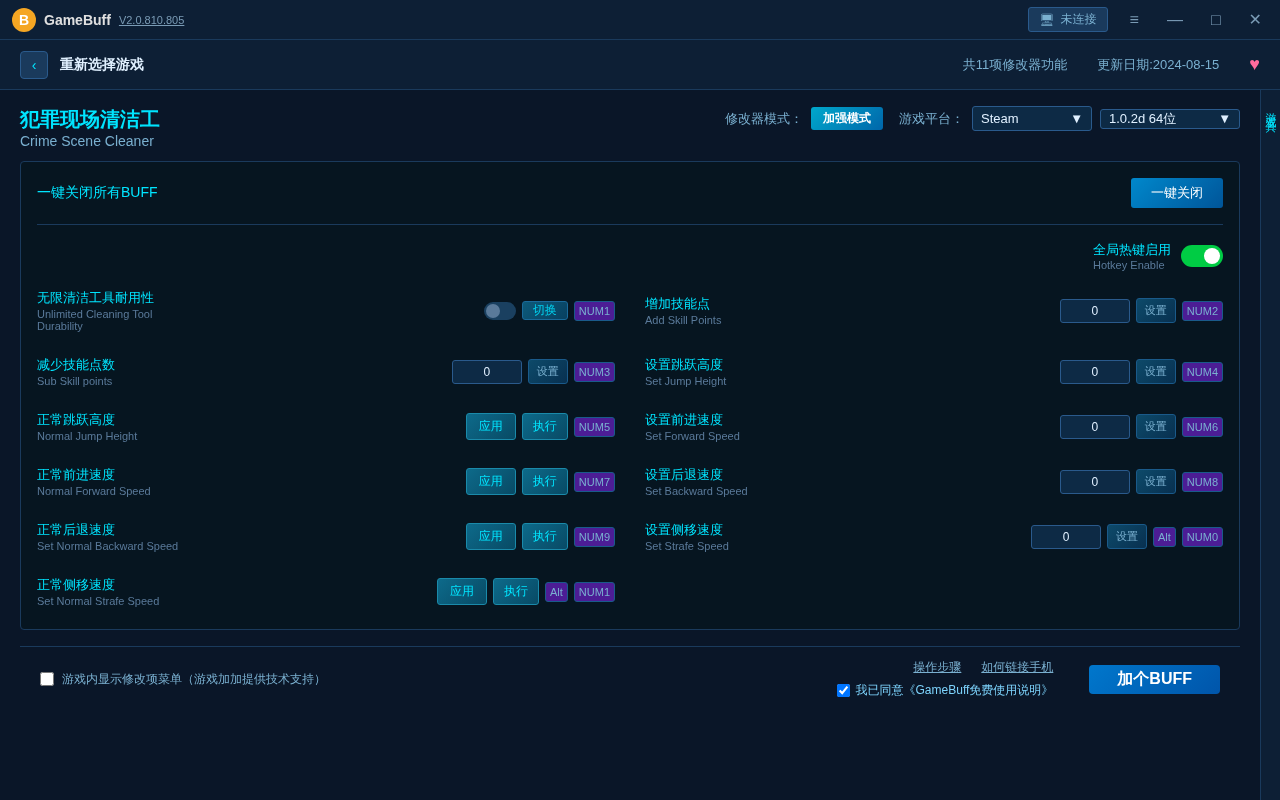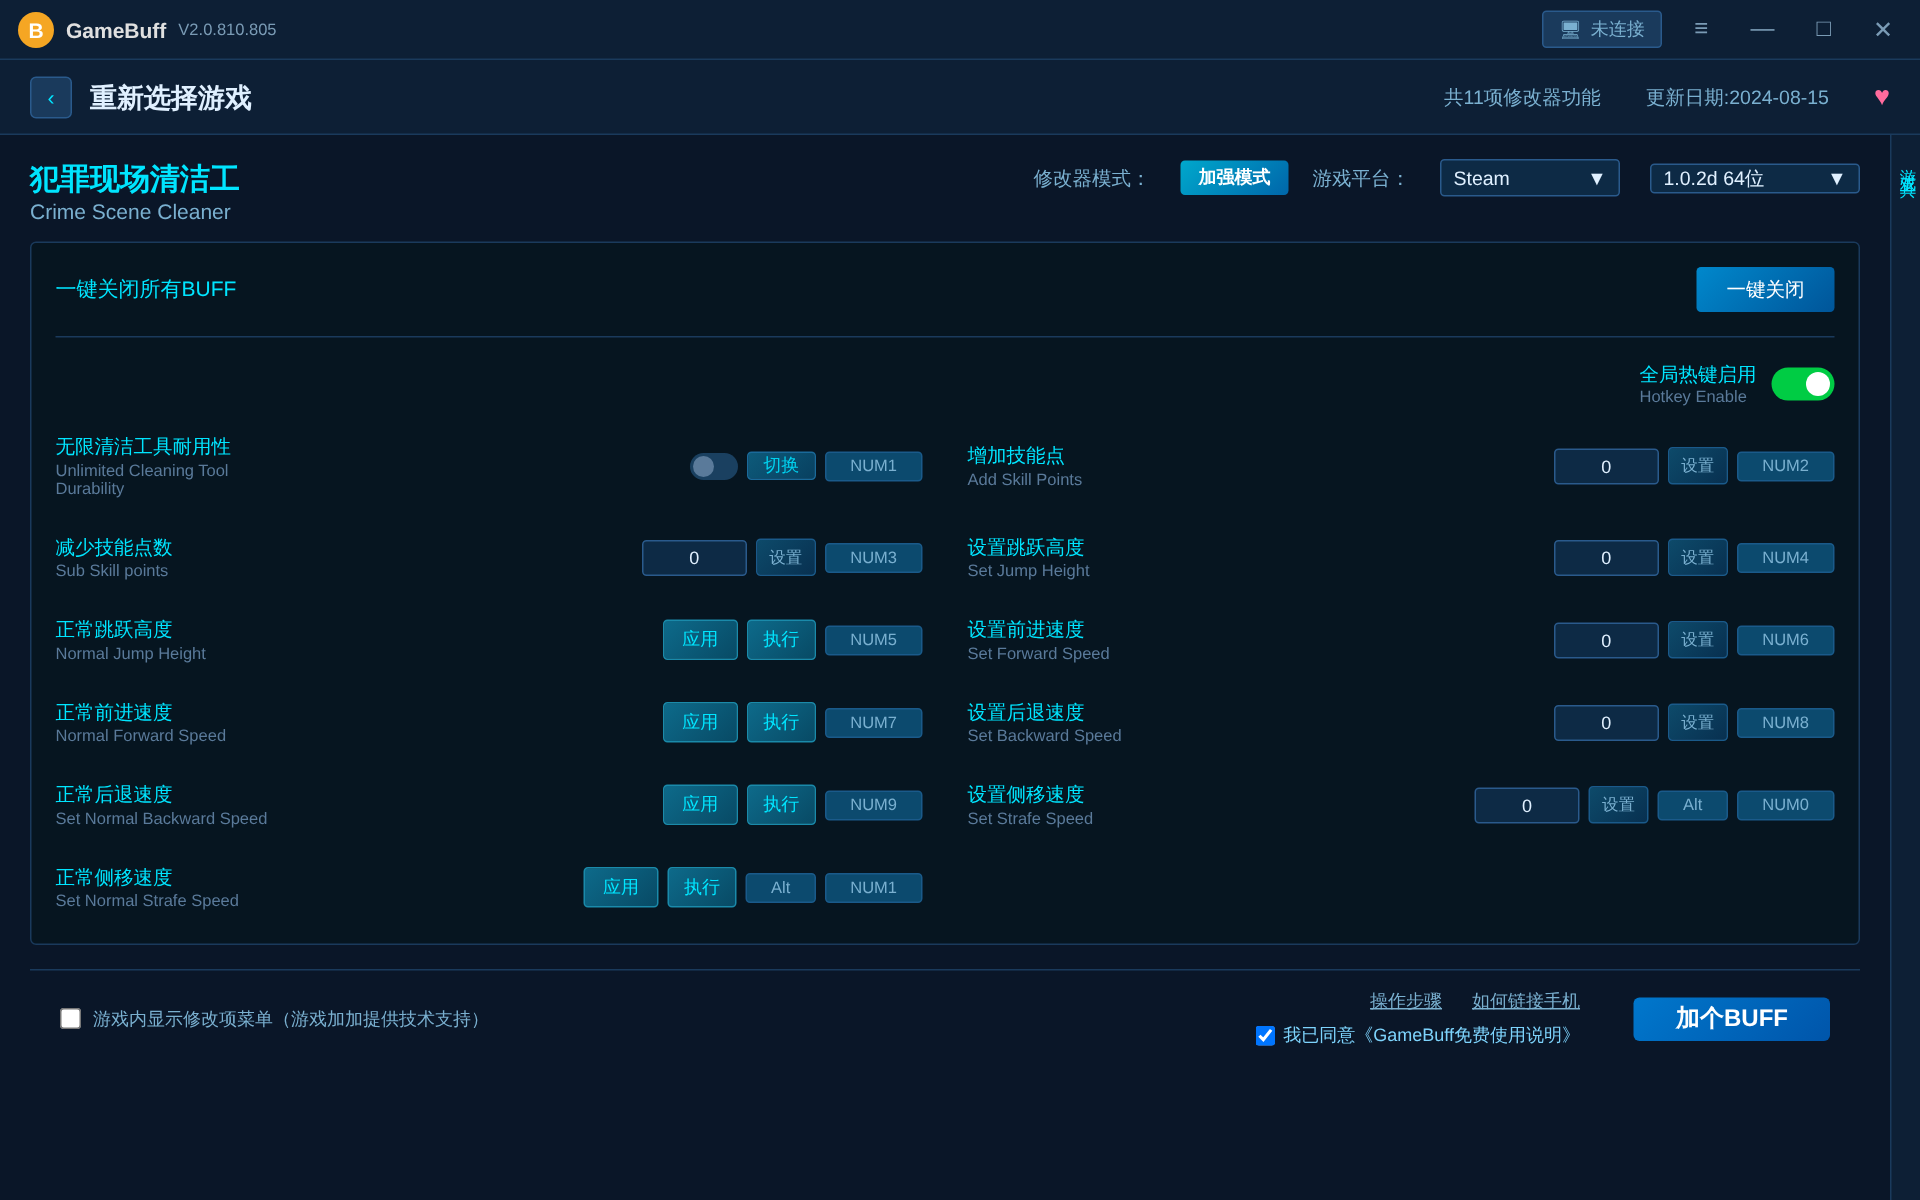--- a/index.html
+++ b/index.html
@@ -41,20 +41,21 @@
       font-weight: bold;
     }
     .app-title {
       color: #e0e0e0;
       font-size: 14px;
       font-weight: bold;
     }
     .app-version {
       color: #7a9bb5;
       font-size: 11px;
+      text-decoration: underline;
     }
     .titlebar-right {
       display: flex;
       align-items: center;
       gap: 16px;
     }
     .connection-status {
       display: flex;
       align-items: center;
       gap: 6px;
@@ -95,21 +96,21 @@
       border-radius: 4px;
       display: flex;
       align-items: center;
       justify-content: center;
       cursor: pointer;
       color: #00e5ff;
       font-size: 14px;
     }
     .header-title {
       color: #e0f0ff;
-      font-size: 18px;
+      font-size: 14px;
       font-weight: bold;
     }
     .header-right {
       display: flex;
       align-items: center;
       gap: 30px;
       color: #7ab0d0;
       font-size: 13px;
     }
     .heart-icon {
@@ -149,21 +150,21 @@
       margin-top: 0;
     }
     .game-meta {
       display: flex;
       align-items: center;
       gap: 16px;
     }
     .meta-item {
       display: flex;
       align-items: center;
-      gap: 20px;
+      gap: 8px;
       color: #7ab0d0;
       font-size: 13px;
     }
     .mode-badge {
       background: linear-gradient(135deg, #00a8cc, #0066aa);
       color: #fff;
       padding: 3px 12px;
       border-radius: 3px;
       font-size: 12px;
       font-weight: bold;
@@ -316,24 +317,24 @@
     .btn-exec {
       background: linear-gradient(135deg, #0d6a8a, #084a65);
       border: 1px solid #1a8aaa;
       color: #00e5ff;
       padding: 4px 10px;
       border-radius: 3px;
       font-size: 12px;
       cursor: pointer;
     }
     .key-badge {
-      background: #0c4a6e;
+      background: #4c1d95;
       border: 1px solid #1a5a8a;
       color: #7ab0d0;
-      padding: 3px 16px;
+      padding: 3px 4px;
       border-radius: 3px;
       font-size: 11px;
     }
     .toggle-small {
       width: 32px;
       height: 18px;
       background: #1a4060;
       border-radius: 9px;
       position: relative;
       cursor: pointer;

